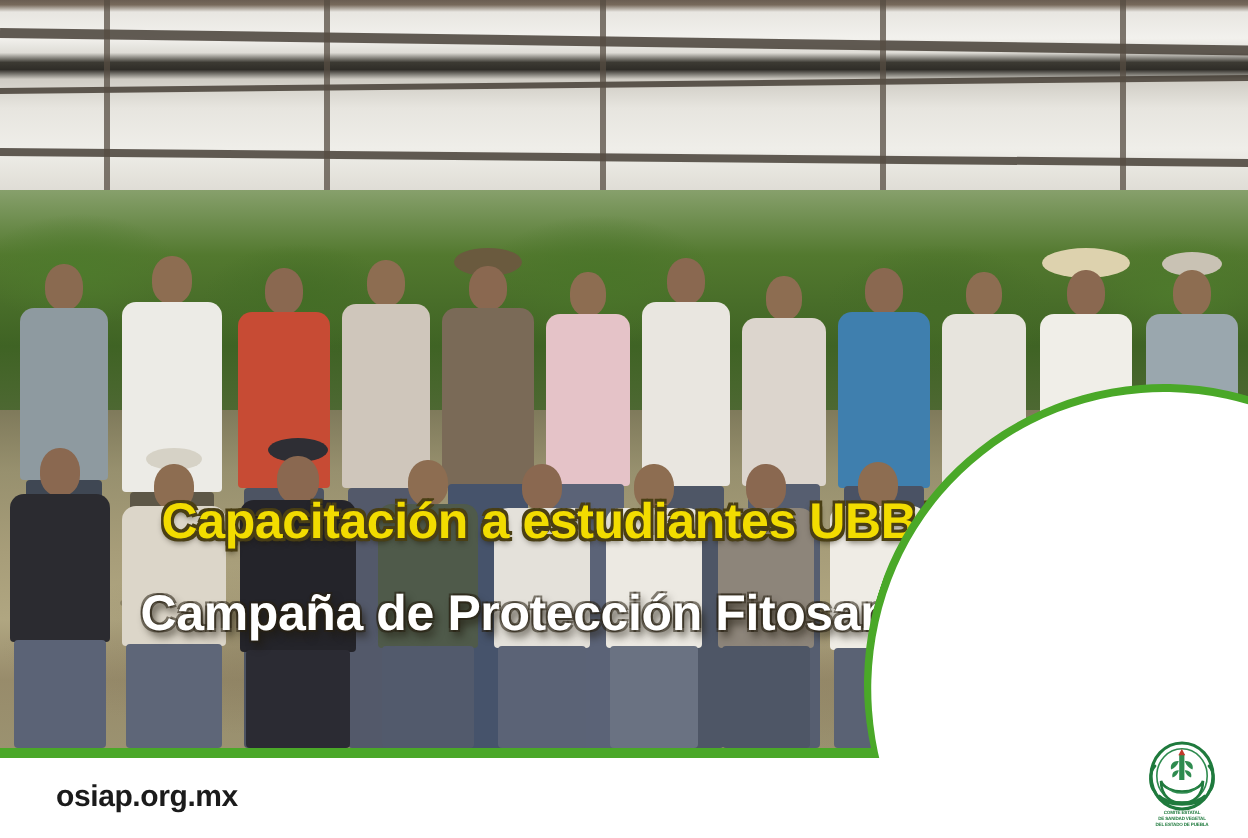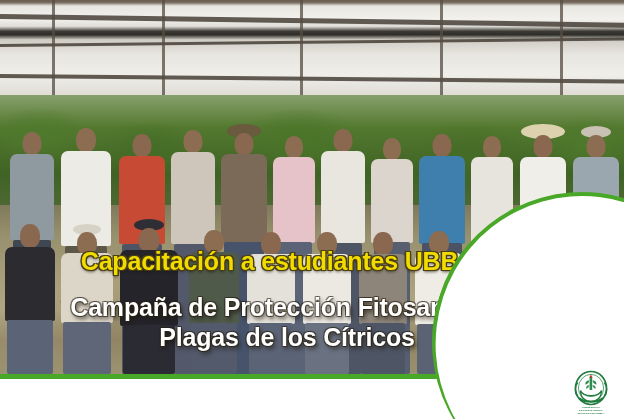--- a/index.html
+++ b/index.html
@@ -336,28 +336,30 @@
     <div class="person" style="left:468px;width:56px;height:150px;">
       <div class="p-head" style="top:4px;width:20px;height:24px;background:#8a6850;"></div>
       <div class="p-body" style="top:27px;width:50px;height:74px;background:#8d8174;"></div>
       <div class="p-legs" style="top:100px;width:46px;height:50px;background:#7b7266;"></div>
     </div>
 
     <div class="headline">Capacitación a estudiantes UBBJG</div>
 
     <div class="subtitle">
       <span class="subtitle-line">Campaña de Protección Fitosanitaria</span>
-      <span class="subtitle-line">Plagas de los Cítricos</span>
     </div>
   </div>
 
   <div class="swoosh"></div>
 
   <div class="green-bar"></div>
 
+  <div class="footer">
+    <div class="site-url">osiap.org.mx</div>
+  </div>
 
   <div class="logo">
     <svg width="42" height="46" viewBox="0 0 42 46">
 
       <ellipse cx="21" cy="19" rx="15.5" ry="16.5" fill="#ffffff" stroke="#1f7a3d" stroke-width="1.6"></ellipse>
 
       <ellipse cx="21" cy="19" rx="12.6" ry="13.6" fill="#ffffff" stroke="#2e8b4f" stroke-width="0.8"></ellipse>
 
       <path d="M7.5 14 C4.5 17, 4.5 24, 7.5 27" fill="none" stroke="#1f7a3d" stroke-width="1.4" stroke-linecap="round"></path>
       <path d="M34.5 14 C37.5 17, 37.5 24, 34.5 27" fill="none" stroke="#1f7a3d" stroke-width="1.4" stroke-linecap="round"></path>

